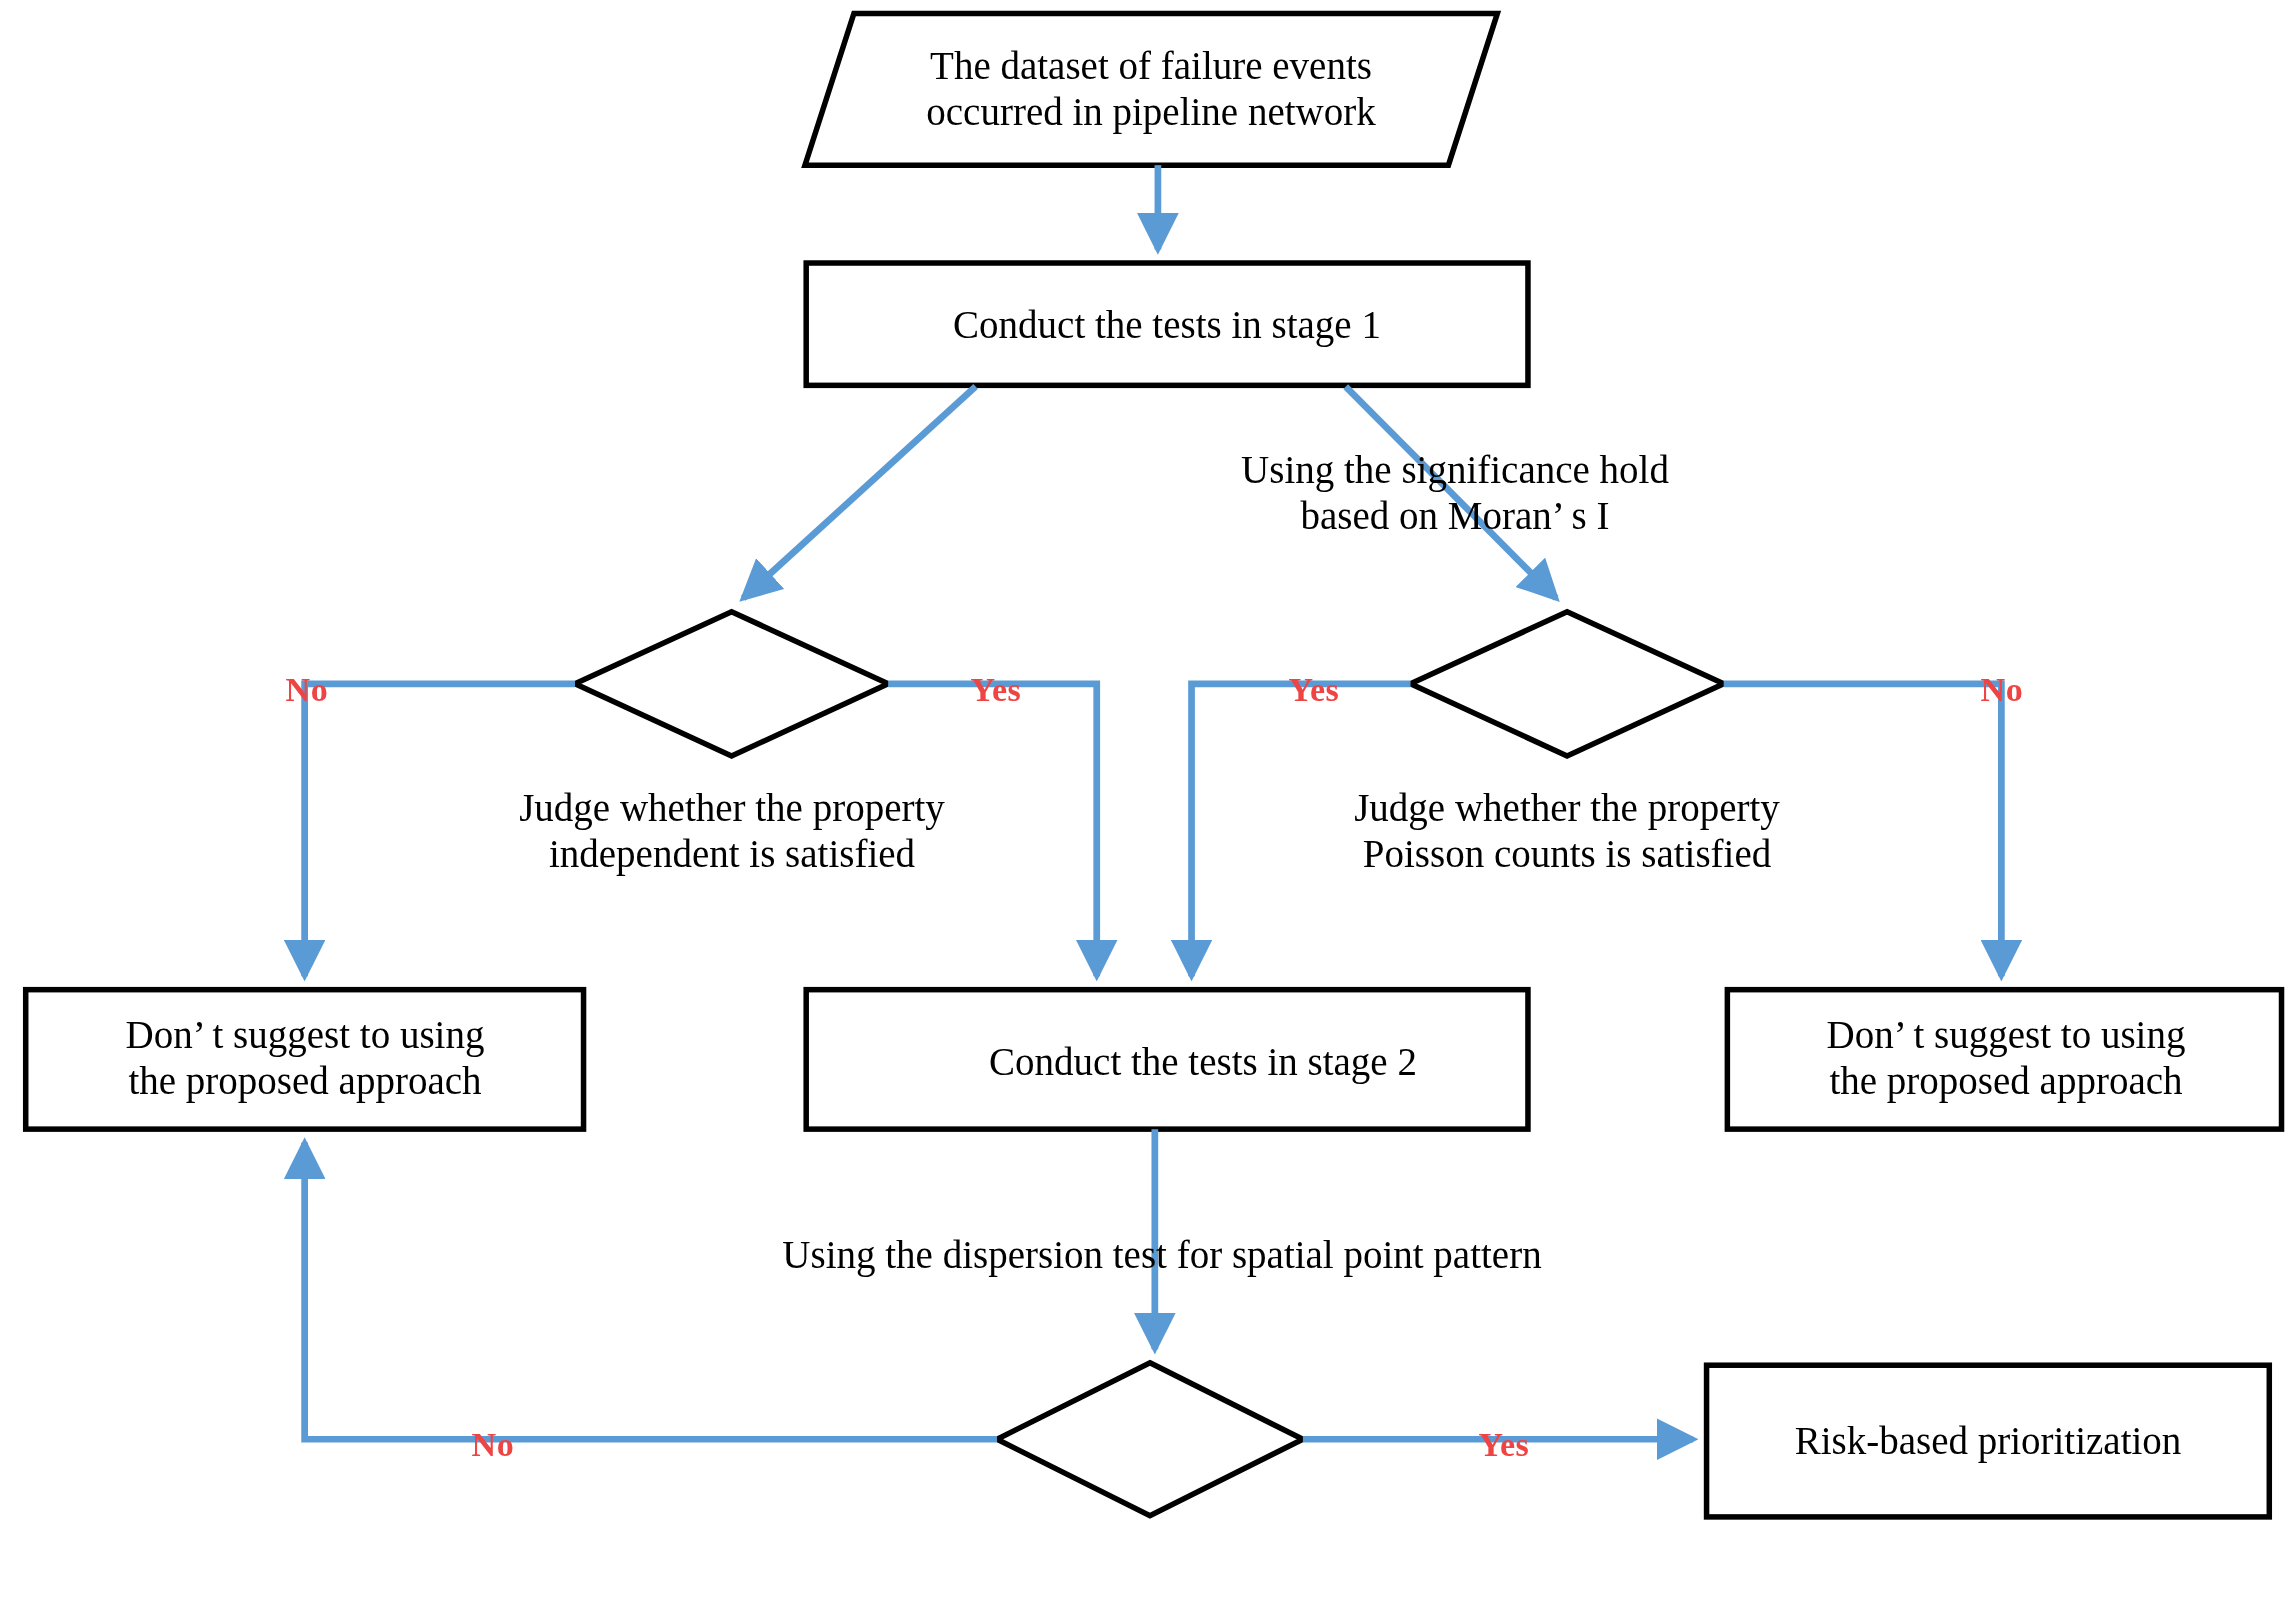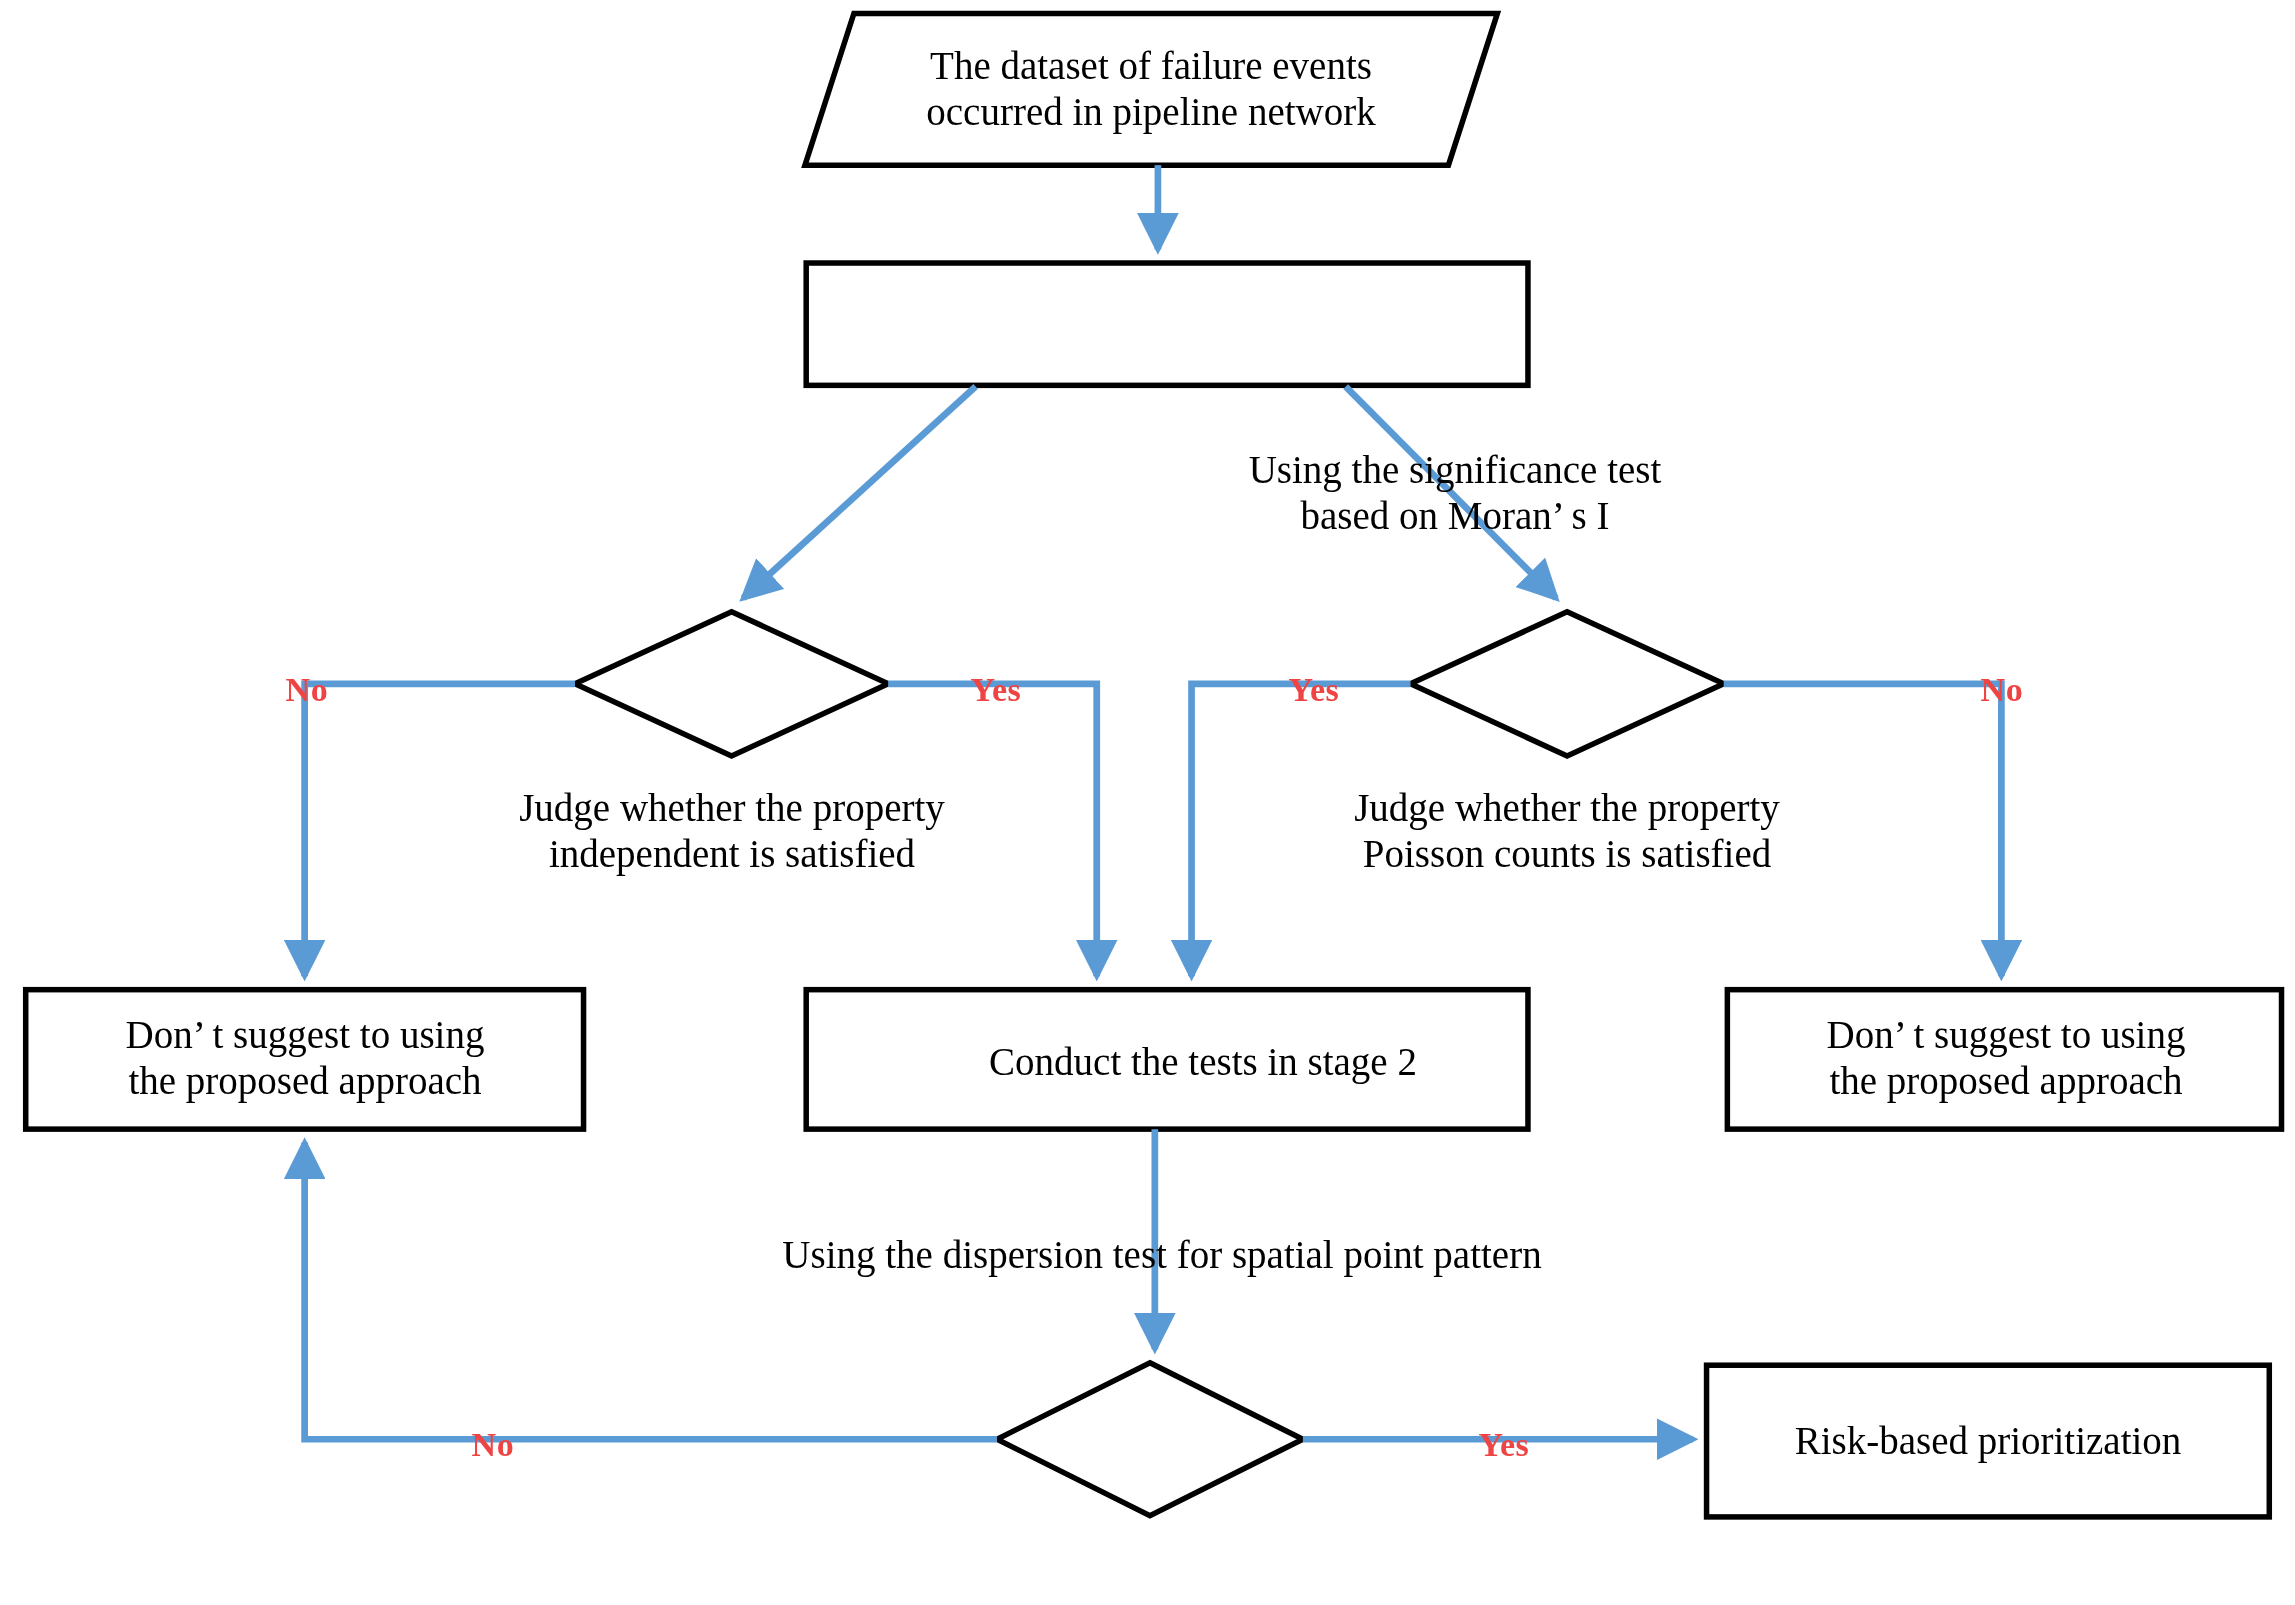--- a/index.html
+++ b/index.html
@@ -106,23 +106,24 @@
     <line class="conn" x1="1888" y1="1846" x2="1888" y2="2206" marker-end="url(#arrow)"></line>
 
     <polyline class="conn" points="1630,2353 498,2353 498,1868" marker-end="url(#arrow)"></polyline>
 
     <line class="conn" x1="2130" y1="2353" x2="2768" y2="2353" marker-end="url(#arrow)"></line>
   </svg>
 
   <div class="lbl node-text" style="left:1151px; top:89px; width:612px;">The dataset of failure events
 occurred in pipeline network</div>
 
+  <div class="lbl node-text" style="left:1167px; top:325px; width:685px;">Conduct the tests in stage 1</div>
 
 
-  <div class="lbl edge-text" style="left:1455px; top:493px; width:551px;">Using the significance test
+  <div class="lbl edge-text" style="left:1455px; top:493px; width:551px;">Using the significance hold
 based on Moran’ s I</div>
 
   <div class="lbl yn" style="left:307px; top:690px;">No</div>
 
   <div class="lbl yn" style="left:996px; top:690px;">Yes</div>
 
   <div class="lbl yn" style="left:1314px; top:690px;">Yes</div>
 
   <div class="lbl yn" style="left:2002px; top:690px;">No</div>
 

